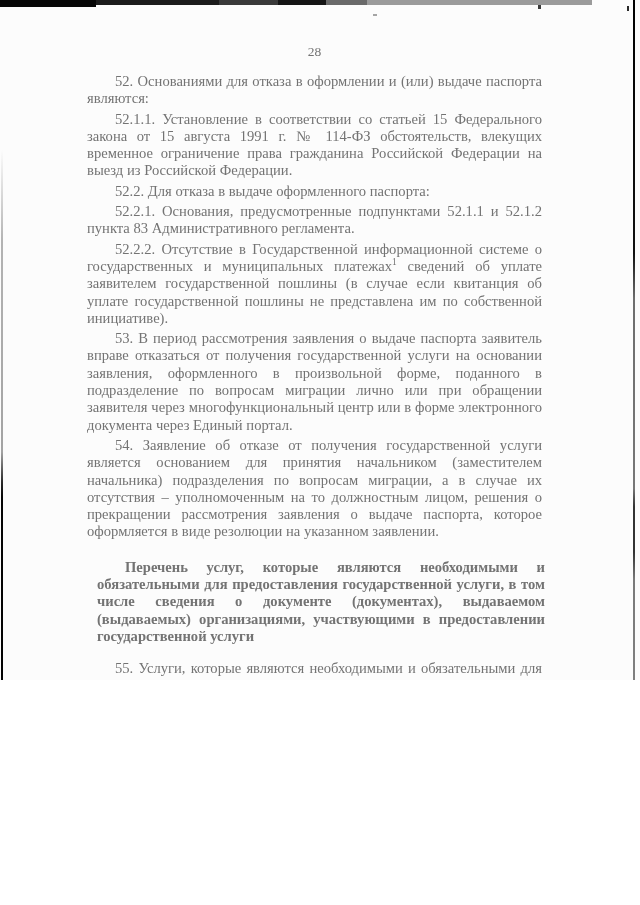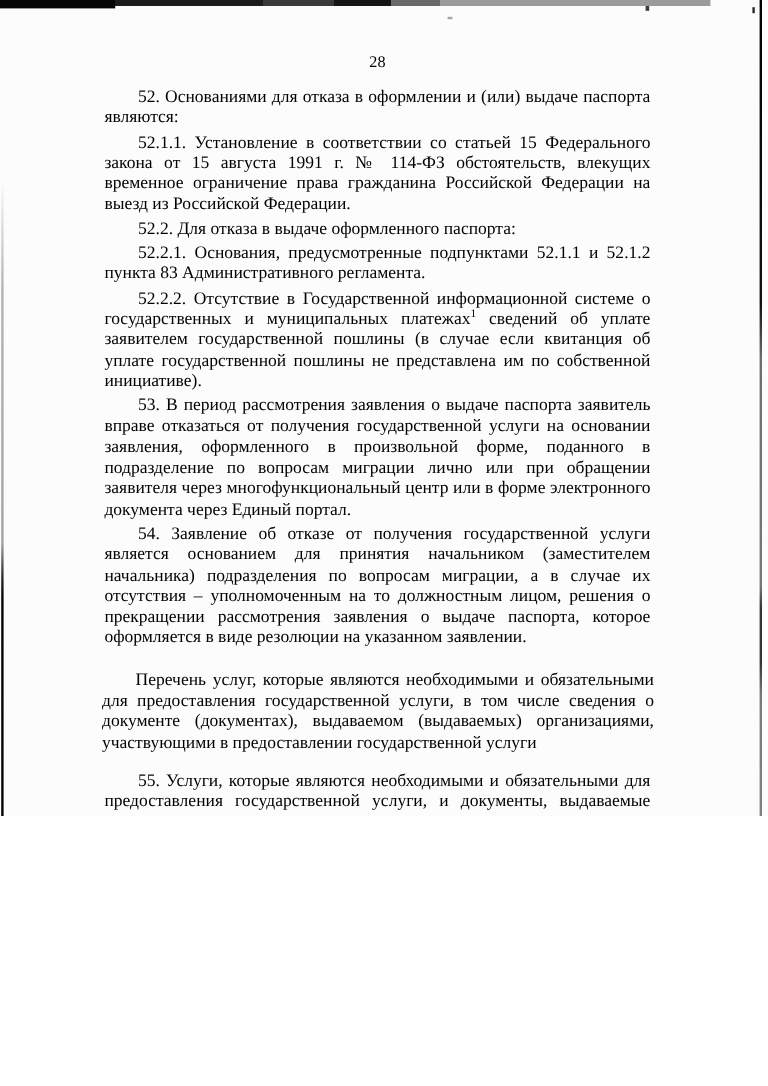--- a/index.html
+++ b/index.html
@@ -2,21 +2,21 @@
 <html lang="ru"><head>
 <meta charset="utf-8">
 <style>
   html,body{margin:0;padding:0;background:#ffffff;}
   .page{
     position:relative;
     width:640px;height:680px;
     background:#fcfcfc;
     overflow:hidden;
     font-family:"Liberation Serif","DejaVu Serif",serif;
-    color:#000000;
+    color:#737373;
   }
   
   .scan-top-bar{
     position:absolute;left:0;top:0;width:592px;height:5px;
     background:linear-gradient(to right,
       #070707 0%, #070707 16%,
       #1c1c1c 16%, #1c1c1c 37%,
       #3a3a3a 37%, #3a3a3a 47%,
       #151515 47%, #151515 55%,
       #6a6a6a 55%, #6a6a6a 62%,
@@ -53,22 +53,22 @@
     position:absolute;top:44px;left:84px;width:461px;
     text-align:center;font-size:13.5px;line-height:15px;
   }
   .text-block{
     position:absolute;top:70px;left:84px;width:461px;
     font-size:14.6px;line-height:17.3px;
     text-align:justify;
   }
   .para{margin:3px;text-indent:28px;}
   .section-heading{
-    margin:18px 0 15px 1px;
-    font-weight:normal;
+    margin:18px 0 15px 13px;
+    font-weight:bold;
   }
   sup.fn-ref{font-size:9.5px;line-height:0;vertical-align:super;}
   .footnote-block{
     position:absolute;left:93px;top:810px;width:340px;
     font-size:12.3px;line-height:14px;
   }
   .footnote-rule{
     width:150px;height:3px;margin:0 0 6px 0;
     background:linear-gradient(to bottom,#4a4a4a 0%,#4a4a4a 35%,#fcfcfc 36%,#fcfcfc 55%,#161616 56%,#161616 100%);
   }

